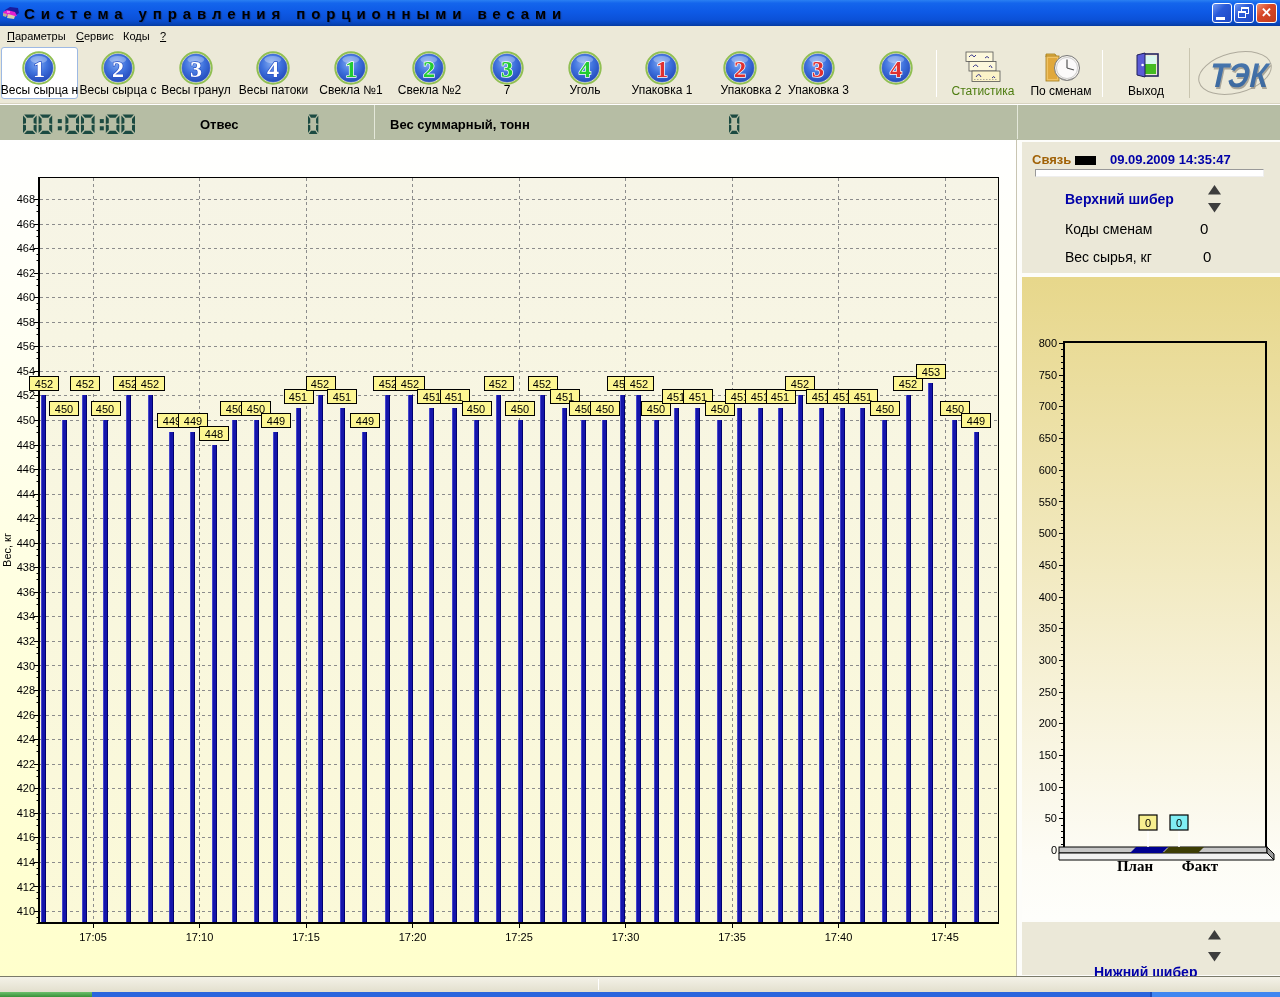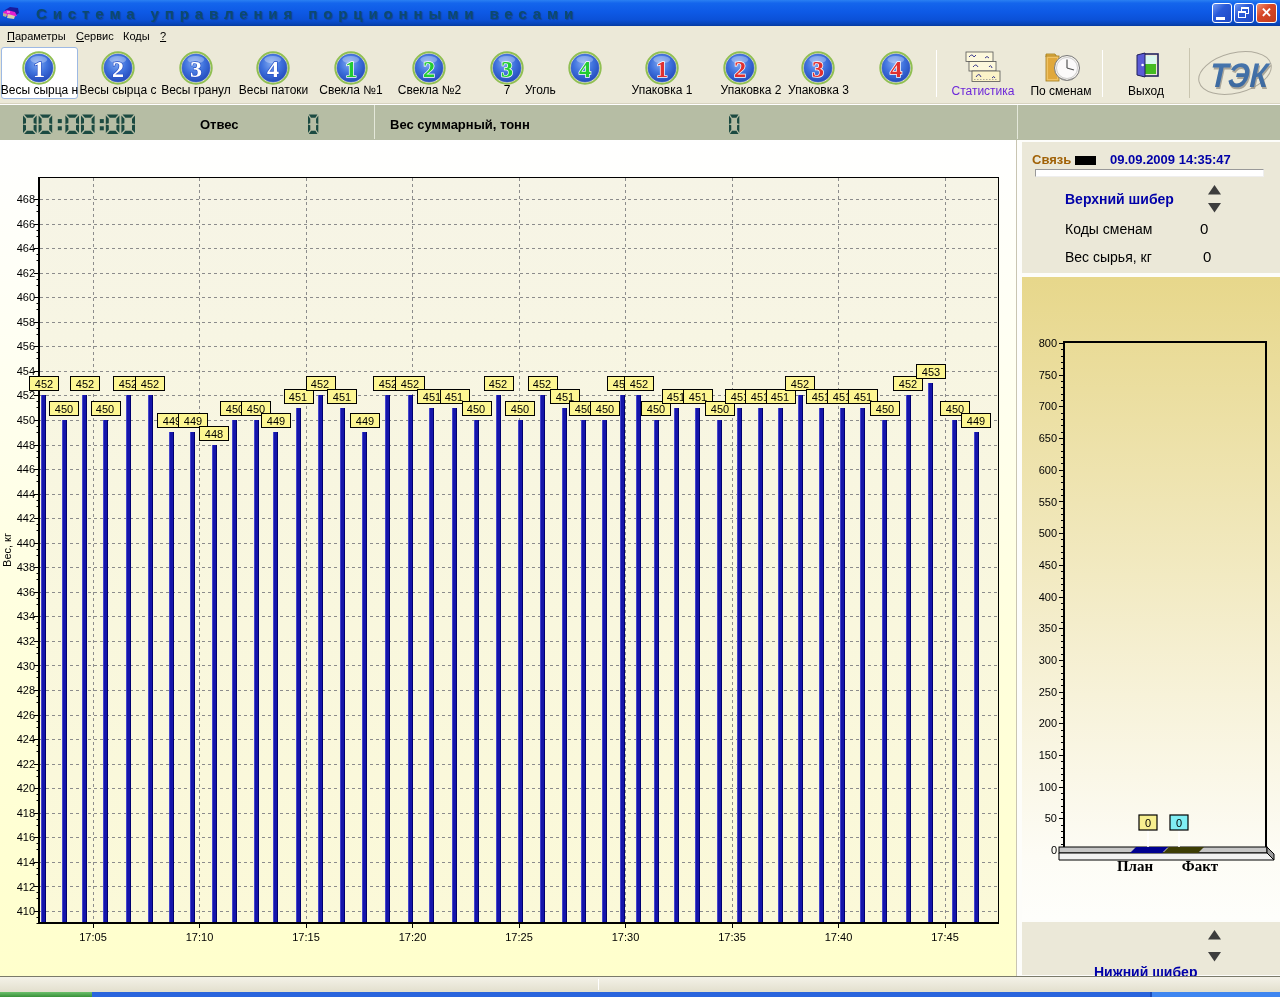--- a/index.html
+++ b/index.html
@@ -8,21 +8,21 @@
 <body>
 
 <div class="abs" style="left:0;top:0;width:1280px;height:26px;background:linear-gradient(180deg,#2a80f2 0%,#1465ec 12%,#0e5ae6 45%,#0b51d8 75%,#0845b8 92%,#063a9f 100%)"></div>
 <svg class="abs" style="left:2px;top:4px" width="18" height="16">
 <path d="M3 6 L8 3 L16 4 L17 9 L14 11 L4 9 Z" fill="#1a1a9c"></path>
 <path d="M1 8 L5 6 L13 8 L15 12 L9 13 L2 11 Z" fill="#e020d0"></path>
 <path d="M6 10 L13 12 L12 15 L5 14 Z" fill="#d8cfa8"></path>
 <path d="M1 9 L5 10 L4 13 L1 12 Z" fill="#b8b090"></path>
 <rect x="5" y="7" width="3" height="2" fill="#ff70e8"></rect>
 </svg>
-<div class="abs" style="left:36px;top:5px;font-size:15px;font-weight:bold;letter-spacing:5.9px;color:#0c4a6e;text-shadow:1px 1px 1px #1040a0">Система управления порционными весами</div>
+<div class="abs" style="left:24px;top:5px;font-size:15px;font-weight:bold;letter-spacing:5.9px;color:#000000;text-shadow:1px 1px 1px #1040a0">Система управления порционными весами</div>
 <div class="abs" style="left:1212px;top:3px;width:20px;height:20px;border-radius:3px;border:1px solid #fff;background:linear-gradient(135deg,#7198f2,#2a5ad8 40%,#1e48c4)">
     <div class="abs" style="left:3px;top:13px;width:9px;height:3px;background:#fff"></div>
   </div>
 <div class="abs" style="left:1234px;top:3px;width:20px;height:20px;border-radius:3px;border:1px solid #fff;background:linear-gradient(135deg,#7198f2,#2a5ad8 40%,#1e48c4)">
     <div class="abs" style="left:6px;top:3px;width:8px;height:7px;border:1px solid #fff;border-top-width:2px"></div>
     <div class="abs" style="left:3px;top:7px;width:8px;height:7px;border:1px solid #fff;border-top-width:2px;background:#2a5ad8"></div>
   </div>
 <div class="abs" style="left:1256px;top:3px;width:21px;height:20px;border-radius:3px;border:1px solid #fff;background:linear-gradient(135deg,#f09072,#d84828 40%,#c03c1c);color:#fff;font-weight:bold;font-size:13px;text-align:center;line-height:18px">✕</div>
 
 <div class="abs" style="left:0;top:26px;width:1280px;height:19px;background:#ece9d8;font-size:11px;color:#000">
@@ -139,21 +139,21 @@
         <stop offset="0" stop-color="#7fa8f0"></stop>
         <stop offset="0.5" stop-color="#3f72dd"></stop>
         <stop offset="1" stop-color="#2148b8"></stop>
       </radialGradient>
     </defs>
     <circle cx="17" cy="17" r="15.7" fill="none" stroke="#90bf52" stroke-width="2"></circle>
     <circle cx="17" cy="17" r="14" fill="url(#sp585)" stroke="#3a62c8" stroke-width="0.6"></circle>
     <ellipse cx="16.8" cy="8.6" rx="8.4" ry="3.6" fill="#ffffff" opacity="0.3"></ellipse>
     <text x="17" y="26" font-family="Liberation Serif, serif" font-size="24" font-weight="bold" fill="#22cc33" text-anchor="middle" stroke="#ffffff" stroke-width="1.4" paint-order="stroke" style="paint-order:stroke">4</text>
   </svg>
-<div style="position:absolute;left:525px;top:83px;width:120px;text-align:left;font-size:12px;color:#000">Уголь</div>
+<div style="position:absolute;left:525px;top:83px;width:120px;text-align:center;font-size:12px;color:#000">Уголь</div>
 <svg width="36" height="36" style="position:absolute;left:644.5px;top:51px">
     <defs>
       <radialGradient id="sp662" cx="0.44" cy="0.34" r="0.7">
         <stop offset="0" stop-color="#7fa8f0"></stop>
         <stop offset="0.5" stop-color="#3f72dd"></stop>
         <stop offset="1" stop-color="#2148b8"></stop>
       </radialGradient>
     </defs>
     <circle cx="17" cy="17" r="15.7" fill="none" stroke="#90bf52" stroke-width="2"></circle>
     <circle cx="17" cy="17" r="14" fill="url(#sp662)" stroke="#3a62c8" stroke-width="0.6"></circle>
@@ -244,21 +244,21 @@
         <stop offset="0" stop-color="#4777af"></stop>
         <stop offset="1" stop-color="#3a669c"></stop>
       </linearGradient>
     </defs>
     <ellipse cx="45" cy="27" rx="37" ry="20" fill="none" stroke="#aeaa9c" stroke-width="1" transform="rotate(-14 45 27)"></ellipse>
     <g transform="translate(47,41) scale(0.88,1) skewX(-14)">
       <text x="1.5" y="1.5" font-family="Liberation Sans, sans-serif" font-size="34" font-weight="bold" text-anchor="middle" fill="#9a968a" opacity="0.8">ТЭК</text>
       <text x="0" y="0" font-family="Liberation Sans, sans-serif" font-size="34" font-weight="bold" text-anchor="middle" fill="url(#tg)">ТЭК</text>
     </g>
   </svg>
-<div class="abs" style="left:923px;top:84px;width:120px;text-align:center;font-size:12px;color:#6d28d9">Статистика</div>
+<div class="abs" style="left:923px;top:84px;width:120px;text-align:center;font-size:12px;color:#4d7c0f">Статистика</div>
 <div class="abs" style="left:1001px;top:84px;width:120px;text-align:center;font-size:12px;color:#000">По сменам</div>
 <div class="abs" style="left:1086px;top:84px;width:120px;text-align:center;font-size:12px;color:#000">Выход</div>
 
 <div class="abs" style="left:0;top:104px;width:1280px;height:36px;background:#b6bda4;border-top:1px solid #fff"></div>
 <div class="abs" style="left:374px;top:105px;width:1px;height:34px;background:#7d8470;border-right:1px solid #e4e8da"></div>
 <div class="abs" style="left:1017px;top:105px;width:1px;height:34px;background:#7d8470;border-right:1px solid #e4e8da"></div>
 <svg width="130" height="21" style="position:absolute;left:23px;top:114px">
     <defs>
       <g id="d0" fill="#1b4a41">
         <polygon points="1.1,0 12.5,0 9.7,3.2 4,3.2"></polygon>

